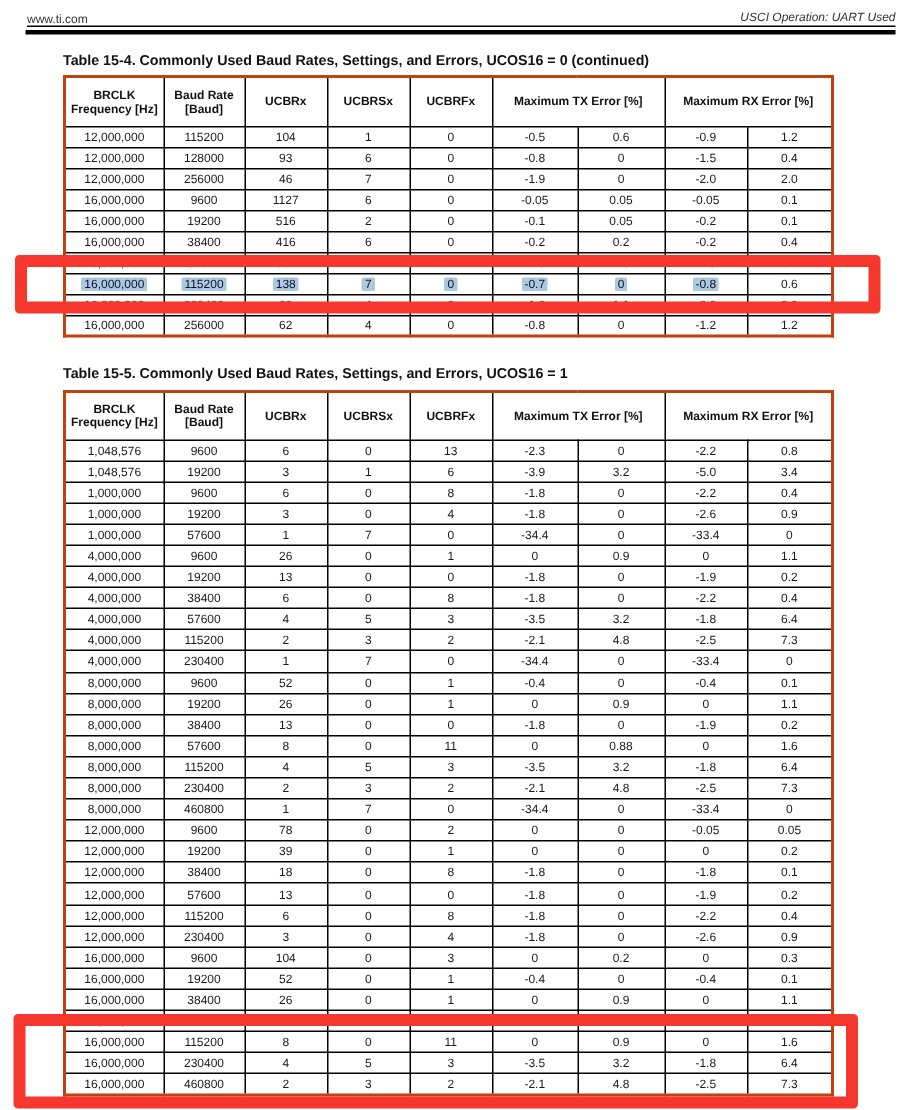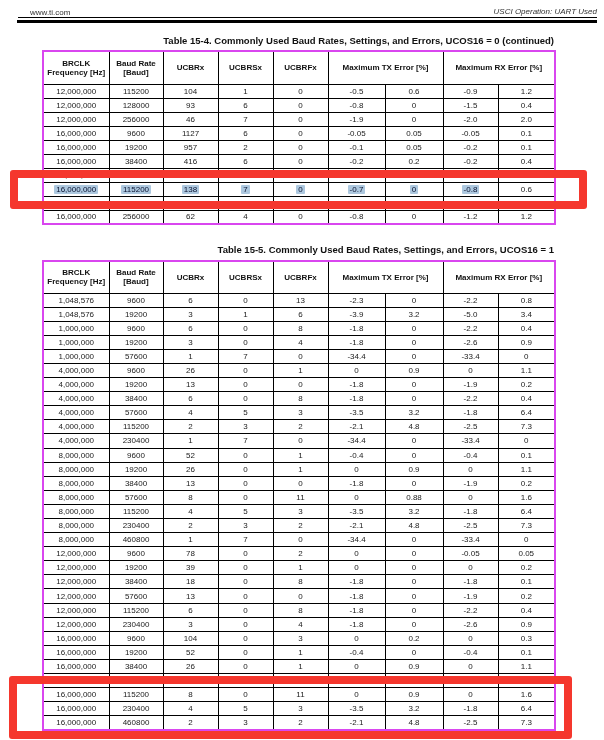--- a/index.html
+++ b/index.html
@@ -1,37 +1,37 @@
 <!DOCTYPE html>
 <html style="--selection-color: #adc8df; --annotation-color: #f5372d;"><head>
 <meta charset="utf-8">
 <style>
   html,body { margin:0; padding:0; }
   body {
     width:604px; height:740px; position:relative; background:#ffffff;
     font-family:"Liberation Sans", sans-serif; color:#1a1a1a; overflow:hidden;
   }
   
-  .hdr-left  { position:absolute; left:30px; top:8px; font-size:8px; color:#333; }
+  .hdr-left  { position:absolute; left:18px; top:8px; font-size:8px; color:#333; }
   .hdr-right { position:absolute; right:7px; top:7px; font-size:8px; font-style:italic; color:#333; }
   .rule-thin  { position:absolute; left:18px; right:7px; top:17px; height:1px; background:#000; }
   .rule-thick { position:absolute; left:17px; right:7px; top:20px; height:3px; background:#000; }
 
   
   .tbl-title {
-    position:absolute; left:42px; width:512px; text-align:right;
+    position:absolute; left:42px; width:512px; text-align:left;
     font-size:9.5px; font-weight:bold; color:#111; white-space:nowrap;
   }
   #title1 { top:35px; }
   #title2 { top:244px; }
 
   
   table.baud {
     position:absolute; left:42px; border-collapse:collapse; table-layout:fixed;
-    width:512px; border:2px solid #d946ef; background:#fff;
+    width:512px; border:2px solid #c2410c; background:#fff;
   }
   #table1 { top:50px; }
   #table2 { top:260px; }
   .baud th, .baud td { border:1px solid #000; text-align:center; overflow:hidden; }
   .baud th {
     font-size:8px; font-weight:bold; line-height:1.15; padding:1px 1px;
     vertical-align:middle; color:#111;
   }
   #table1 thead tr { height:33px; }
   #table2 thead tr { height:32px; }
@@ -126,21 +126,21 @@
         <td>6</td>
         <td>0</td>
         <td>-0.05</td>
         <td>0.05</td>
         <td>-0.05</td>
         <td>0.1</td>
       </tr>
       <tr>
         <td>16,000,000</td>
         <td>19200</td>
-        <td>957</td>
+        <td>516</td>
         <td>2</td>
         <td>0</td>
         <td>-0.1</td>
         <td>0.05</td>
         <td>-0.2</td>
         <td>0.1</td>
       </tr>
       <tr>
         <td>16,000,000</td>
         <td>38400</td>

